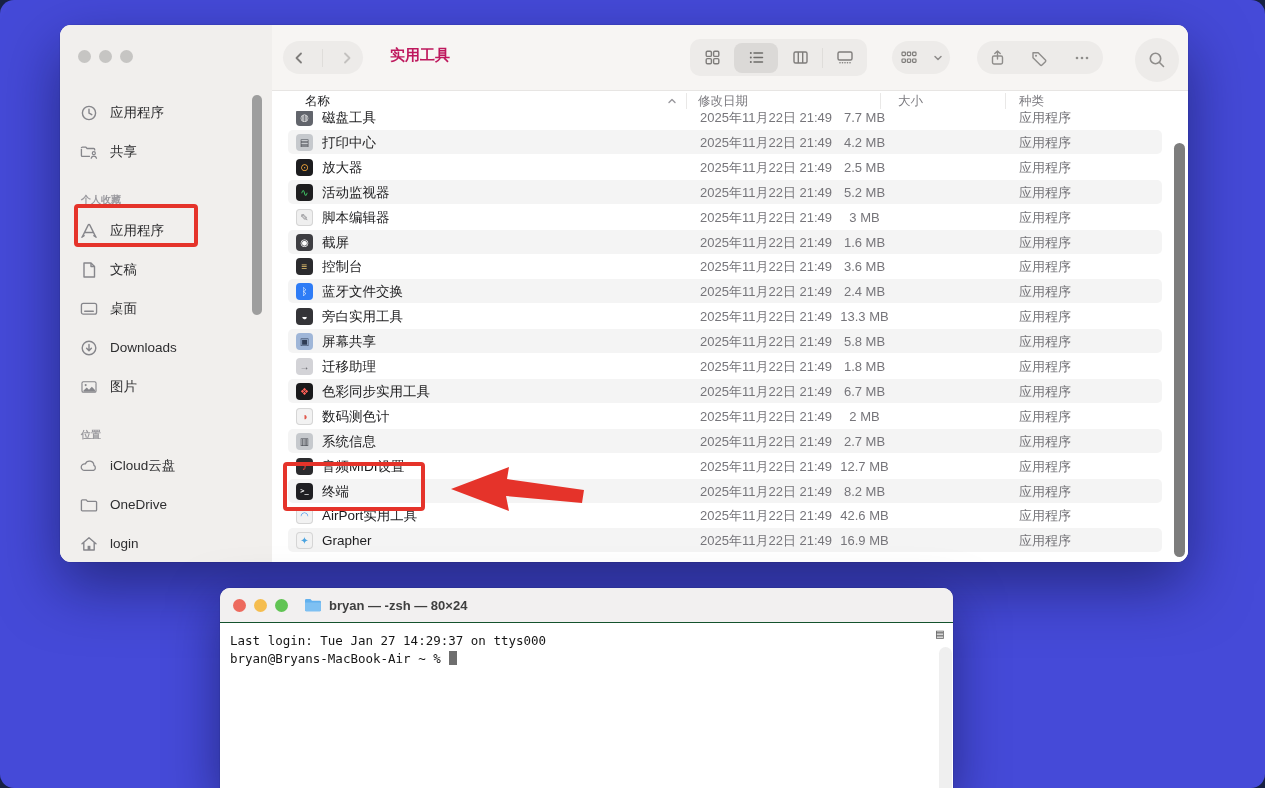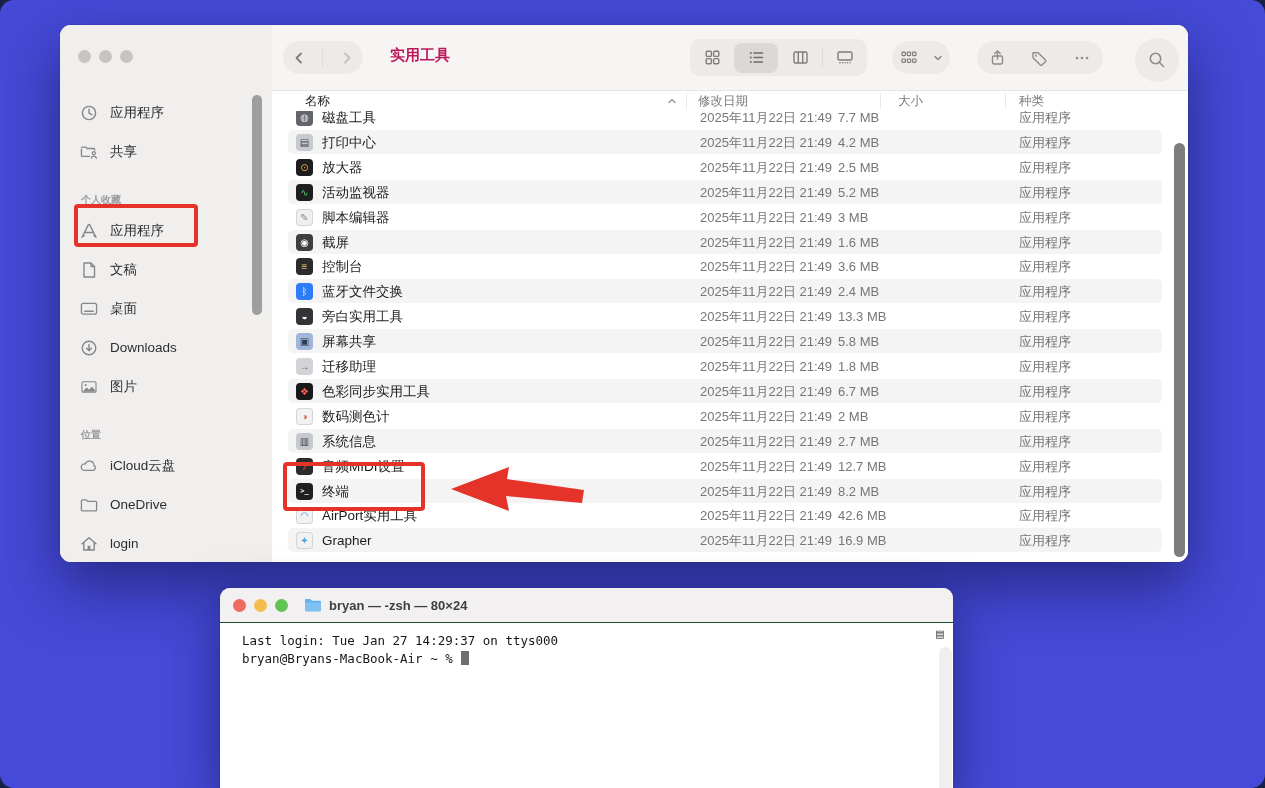--- a/index.html
+++ b/index.html
@@ -48,35 +48,35 @@
   .file-list{position:absolute;left:212px;right:0;top:86px;bottom:0;overflow:hidden;
     border-radius:0 0 11px 0;background:#fff;}
   .frow{position:absolute;left:0;right:0;height:25px;font-size:13.5px;}
   .frow.stripe::before{content:"";position:absolute;left:16px;right:26px;top:0;height:24px;
     background:#f4f4f4;border-radius:5px;}
   .cell{position:absolute;line-height:25px;white-space:nowrap;}
   .c-icon{left:24px;top:4px;width:17px;height:17px;border-radius:4px;display:flex;align-items:center;
     justify-content:center;font-size:10px;line-height:17px;}
   .c-name{left:50px;color:#1d1d1f;}
   .c-date{left:428px;color:#76757a;font-size:13px;}
-  .c-size{left:566px;width:153px;text-align:left;color:#76757a;font-size:13px;}
+  .c-size{left:516px;width:153px;text-align:center;color:#76757a;font-size:13px;}
   .c-kind{left:747px;color:#76757a;font-size:13px;}
   .list-scroll{position:absolute;right:3px;top:32px;width:11px;height:414px;background:#7d7d7d;
     border-radius:6px;}
 
   
   .terminal{position:absolute;left:220px;top:588px;width:733px;height:200px;background:#fff;
     border-radius:10px 10px 0 0;box-shadow:0 18px 50px rgba(8,10,50,.5),0 0 0 .5px rgba(0,0,0,.12);}
   .term-bar{position:absolute;left:0;right:0;top:0;height:34px;background:#f2f0f0;
     border-radius:10px 10px 0 0;border-bottom:1px solid #14532d;display:flex;align-items:center;padding-left:13px;}
   .term-bar .lights{position:static;margin-right:16px;}
   .term-title{display:flex;align-items:center;gap:7px;font-size:13px;font-weight:700;color:#3f3f3f;}
   .term-body{position:absolute;left:0;right:0;top:35px;bottom:0;background:#fff;
     font-family:"DejaVu Sans Mono","Liberation Mono",monospace;font-size:12.5px;color:#151515;
-    line-height:18px;padding:9px 0 0 22px;}
+    line-height:18px;padding:9px 0 0 10px;}
   .cursor{display:inline-block;width:8px;height:14px;background:#6e6e6e;vertical-align:-2px;margin-left:1px;}
   .pagebox{position:absolute;right:6px;top:4px;width:14px;height:14px;color:#5f5f5f;font-size:13px;
     line-height:14px;text-align:center;}
   .term-scroll{position:absolute;right:1px;top:24px;width:13px;bottom:0;background:#efefef;border-radius:7px 7px 0 0;}
 
   
   .ann{position:absolute;border:4px solid #e5332a;border-radius:4px;}
   .ann1{left:74px;top:204px;width:116px;height:35px;}
   .ann2{left:283px;top:462px;width:134px;height:41px;}
   .arrow-svg{position:absolute;left:0;top:0;pointer-events:none;}

